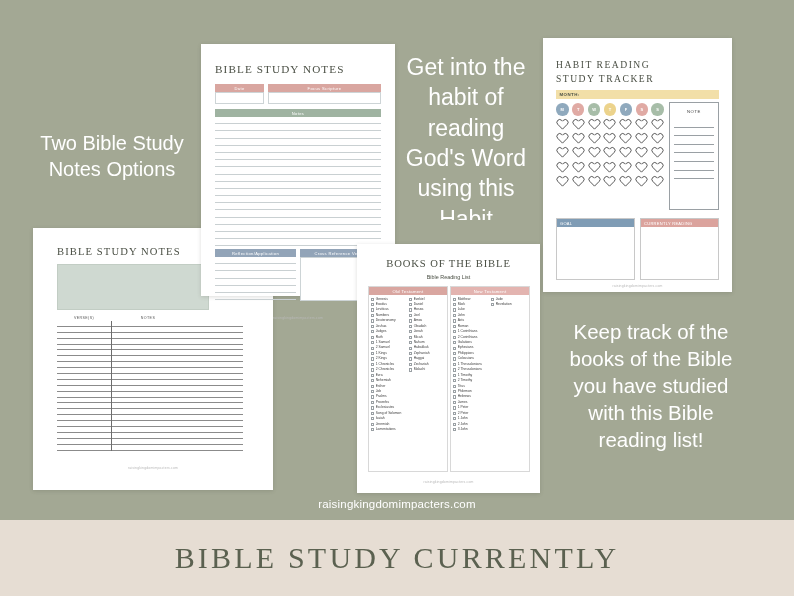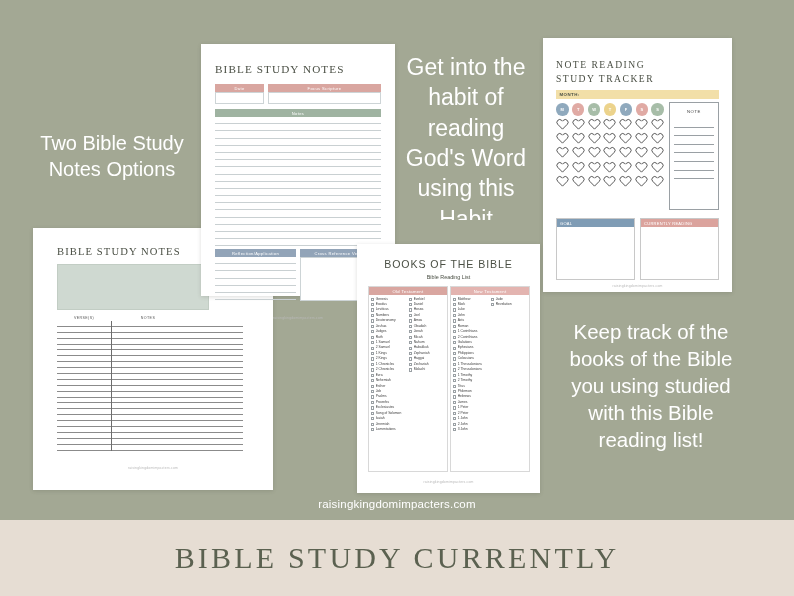--- a/index.html
+++ b/index.html
@@ -95,21 +95,21 @@
     position: absolute;
     font-size: 3.6px; color: #555; letter-spacing: .4px;
     text-align: center;
   }
 
   
   #sheet-books { left: 357px; top: 244px; width: 183px; height: 249px; }
   #sheet-books .title {
     position: absolute; left: 0; top: 14px; width: 100%;
     text-align: center;
-    font-family: Liberation Sans, sans-serif;
+    font-family: Liberation Serif, serif;
     font-size: 10.6px; letter-spacing: .9px; color: #4a4f44;
   }
   #sheet-books .subtitle {
     position: absolute; left: 0; top: 30px; width: 100%;
     text-align: center; font-size: 5.4px; color: #4a4f44;
   }
   .testament-col {
     position: absolute; top: 42px; width: 80px;
     border: .6px solid #d8d8d8; background: #fff;
     height: 186px;
@@ -261,21 +261,21 @@
       </div>
 
     <div class="bar bar-blue" style="left:99px; top:205px; width:81px; height:8px;">Cross Reference Verses</div>
     <div class="field-box" style="left:99px; top:213px; width:81px; height:44px;"></div>
 
     <div class="sheet-foot" style="top:272px;">raisingkingdomimpacters.com</div>
   </div>
 
   <div class="sheet" id="sheet-habit">
     <div class="title">
-      <div>NOTE READING</div>
+      <div>HABIT READING</div>
       <div>STUDY TRACKER</div>
     </div>
 
     <div id="month-bar" style="background: rgb(242, 223, 168);">
       <span>MONTH:</span>
     </div>
 
     <div id="day-row">
         <div class="day-dot" style="background: rgb(143, 169, 189);">M</div>
         <div class="day-dot" style="background: rgb(224, 170, 164);">T</div>
@@ -712,20 +712,20 @@
             </div>
           </div>
         </div>
     </div>
 
     <div class="sheet-foot" style="top:236px;">raisingkingdomimpacters.com</div>
   </div>
 
   <div class="promo" id="promo-mid">Get into the habit of reading God's Word using this Habit</div>
   <div class="promo" id="promo-left">Two Bible Study Notes Options</div>
-  <div class="promo" id="promo-right">Keep track of the books of the Bible you using studied with this Bible reading list!</div>
+  <div class="promo" id="promo-right">Keep track of the books of the Bible you have studied with this Bible reading list!</div>
   <div id="site-url">raisingkingdomimpacters.com</div>
 
   <div class="banner">
     <div class="banner-title">BIBLE STUDY CURRENTLY</div>
   </div>
 
 </div>
 
 </body></html>

